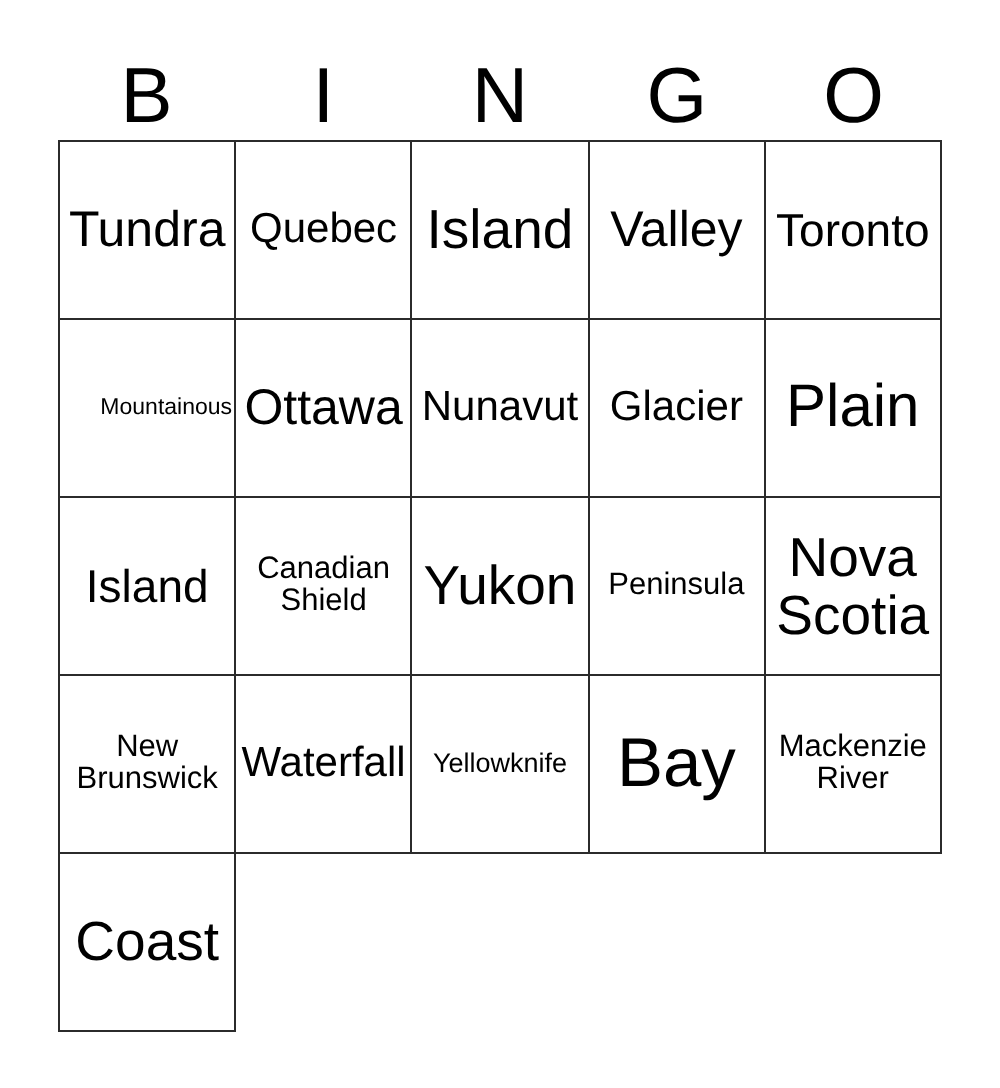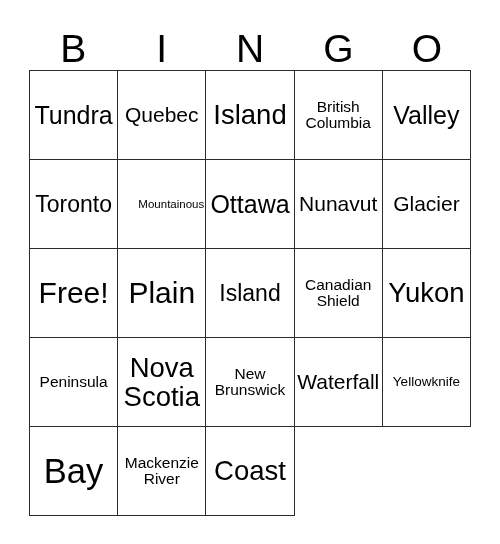--- a/index.html
+++ b/index.html
@@ -112,43 +112,36 @@
       <div class="cell">
         <span class="cell-text fs-3xl">Tundra</span>
       </div>
       <div class="cell">
         <span class="cell-text fs-xl">Quebec</span>
       </div>
       <div class="cell">
         <span class="cell-text fs-4xl">Island</span>
       </div>
       <div class="cell">
-        <span class="cell-text fs-md">British
-Columbia</span>
-      </div>
-      <div class="cell">
         <span class="cell-text fs-3xl">Valley</span>
       </div>
       <div class="cell">
         <span class="cell-text fs-2xl">Toronto</span>
       </div>
       <div class="cell">
         <span class="cell-text fs-xs">Mountainous</span>
       </div>
       <div class="cell">
         <span class="cell-text fs-3xl">Ottawa</span>
       </div>
       <div class="cell">
         <span class="cell-text fs-lg">Nunavut</span>
       </div>
       <div class="cell">
         <span class="cell-text fs-xl">Glacier</span>
-      </div>
-      <div class="cell">
-        <span class="cell-text fs-5xl">Free!</span>
       </div>
       <div class="cell">
         <span class="cell-text fs-5xl">Plain</span>
       </div>
       <div class="cell">
         <span class="cell-text fs-2xl">Island</span>
       </div>
       <div class="cell">
         <span class="cell-text fs-md">Canadian
 Shield</span>

